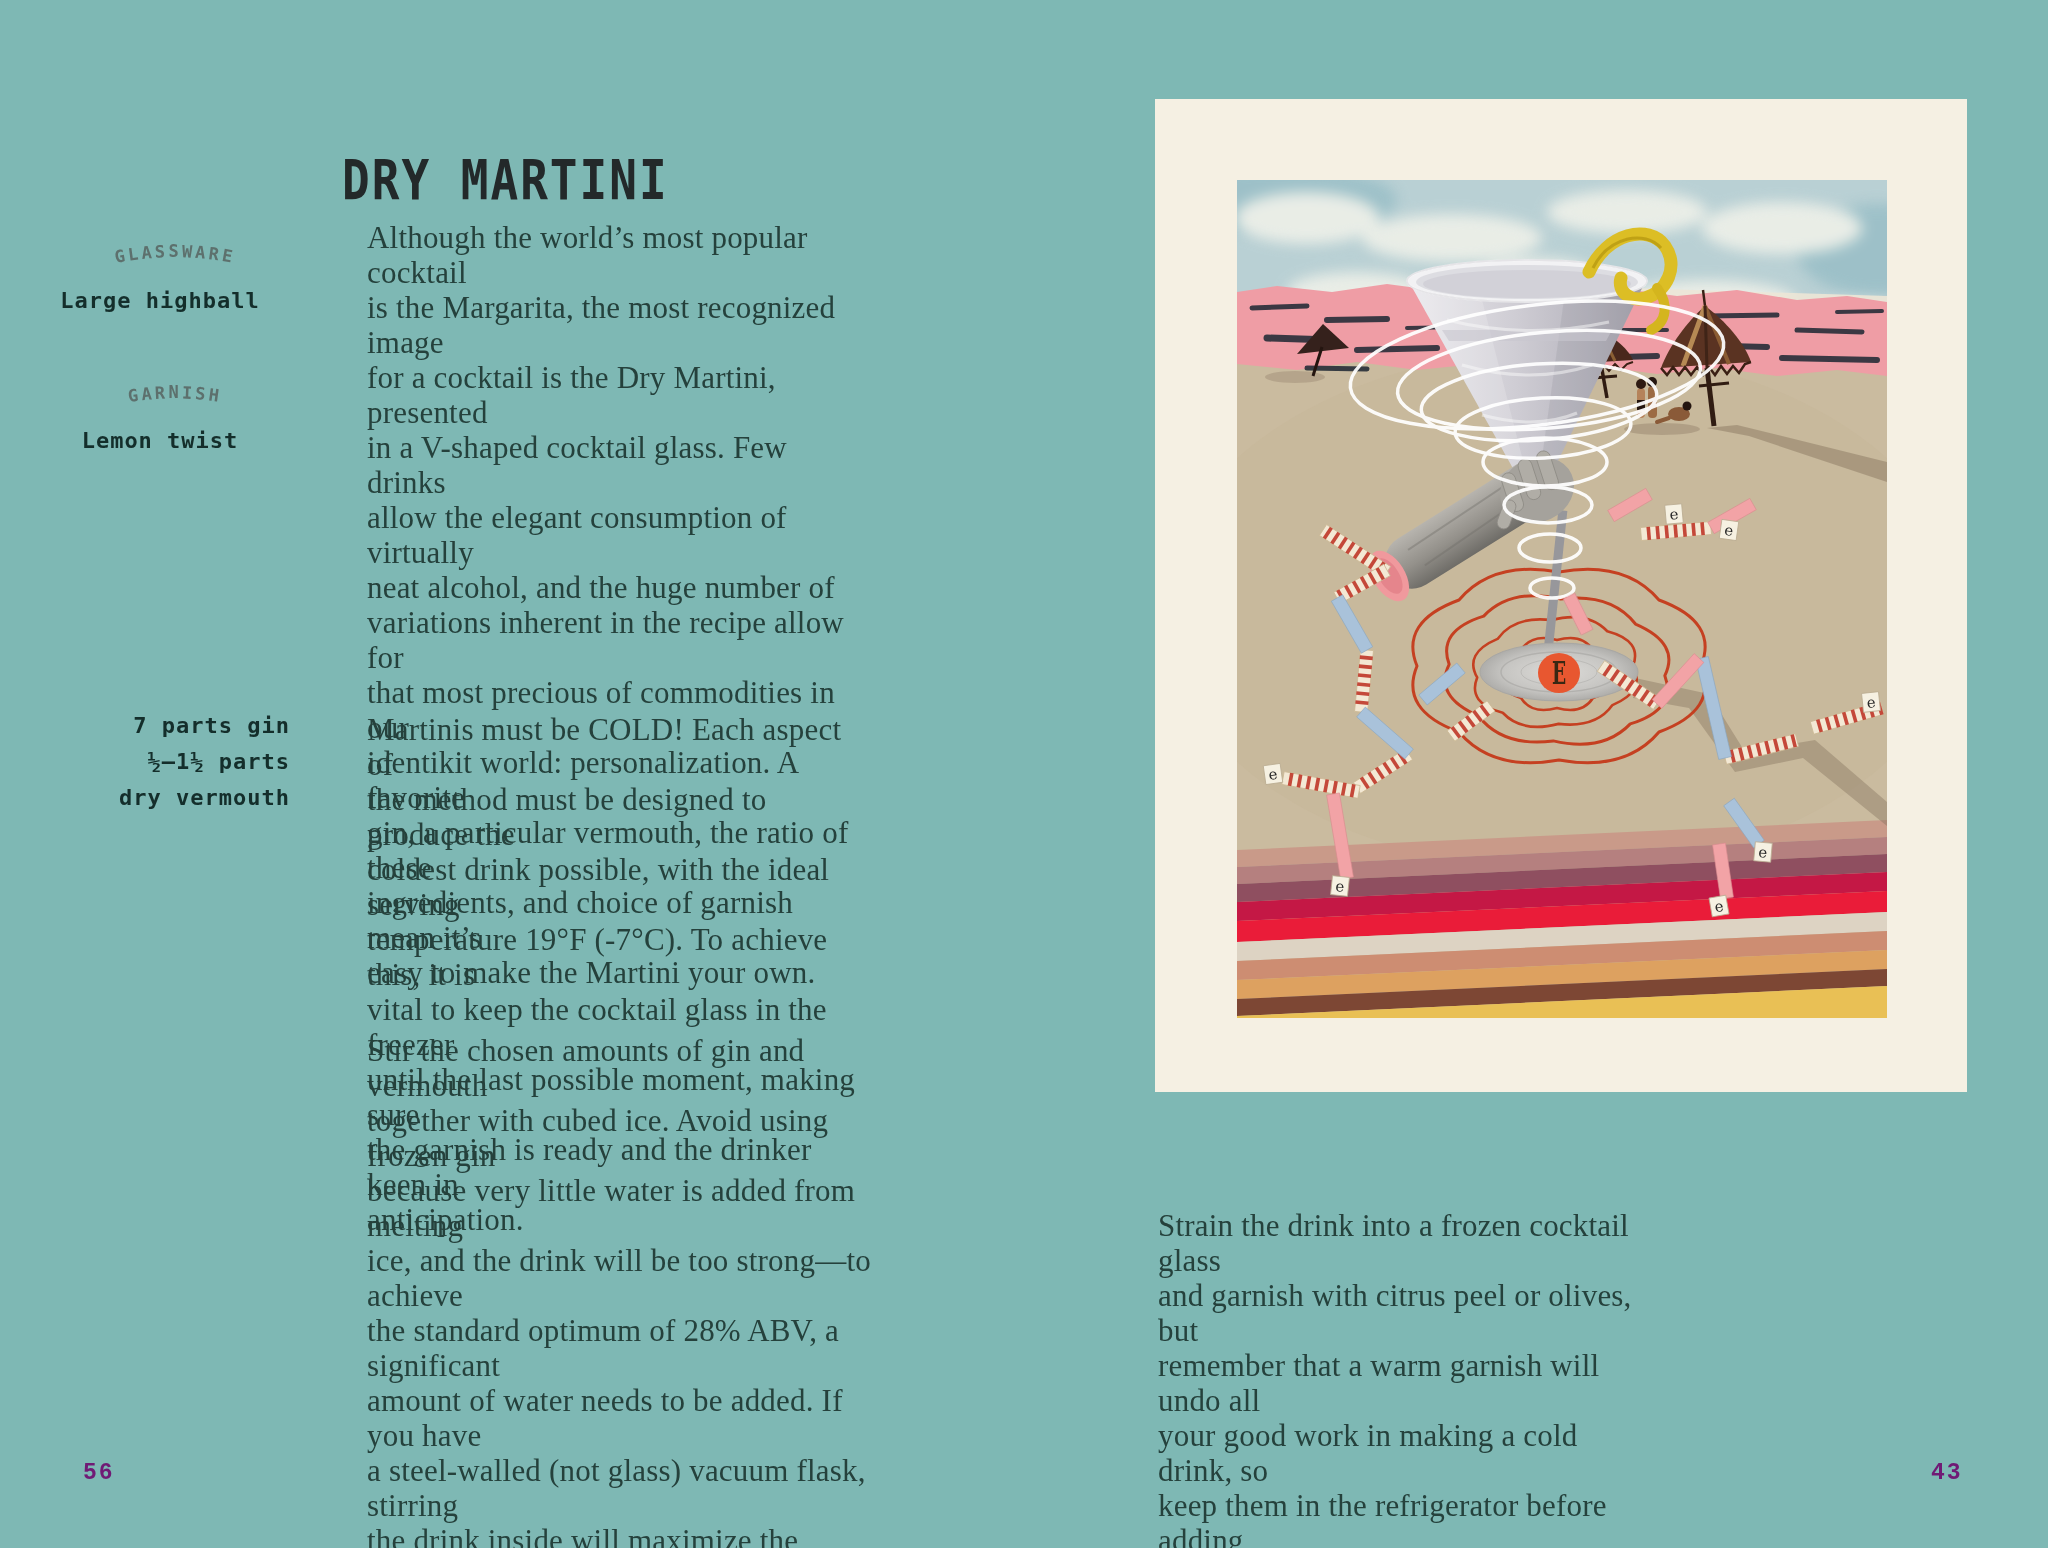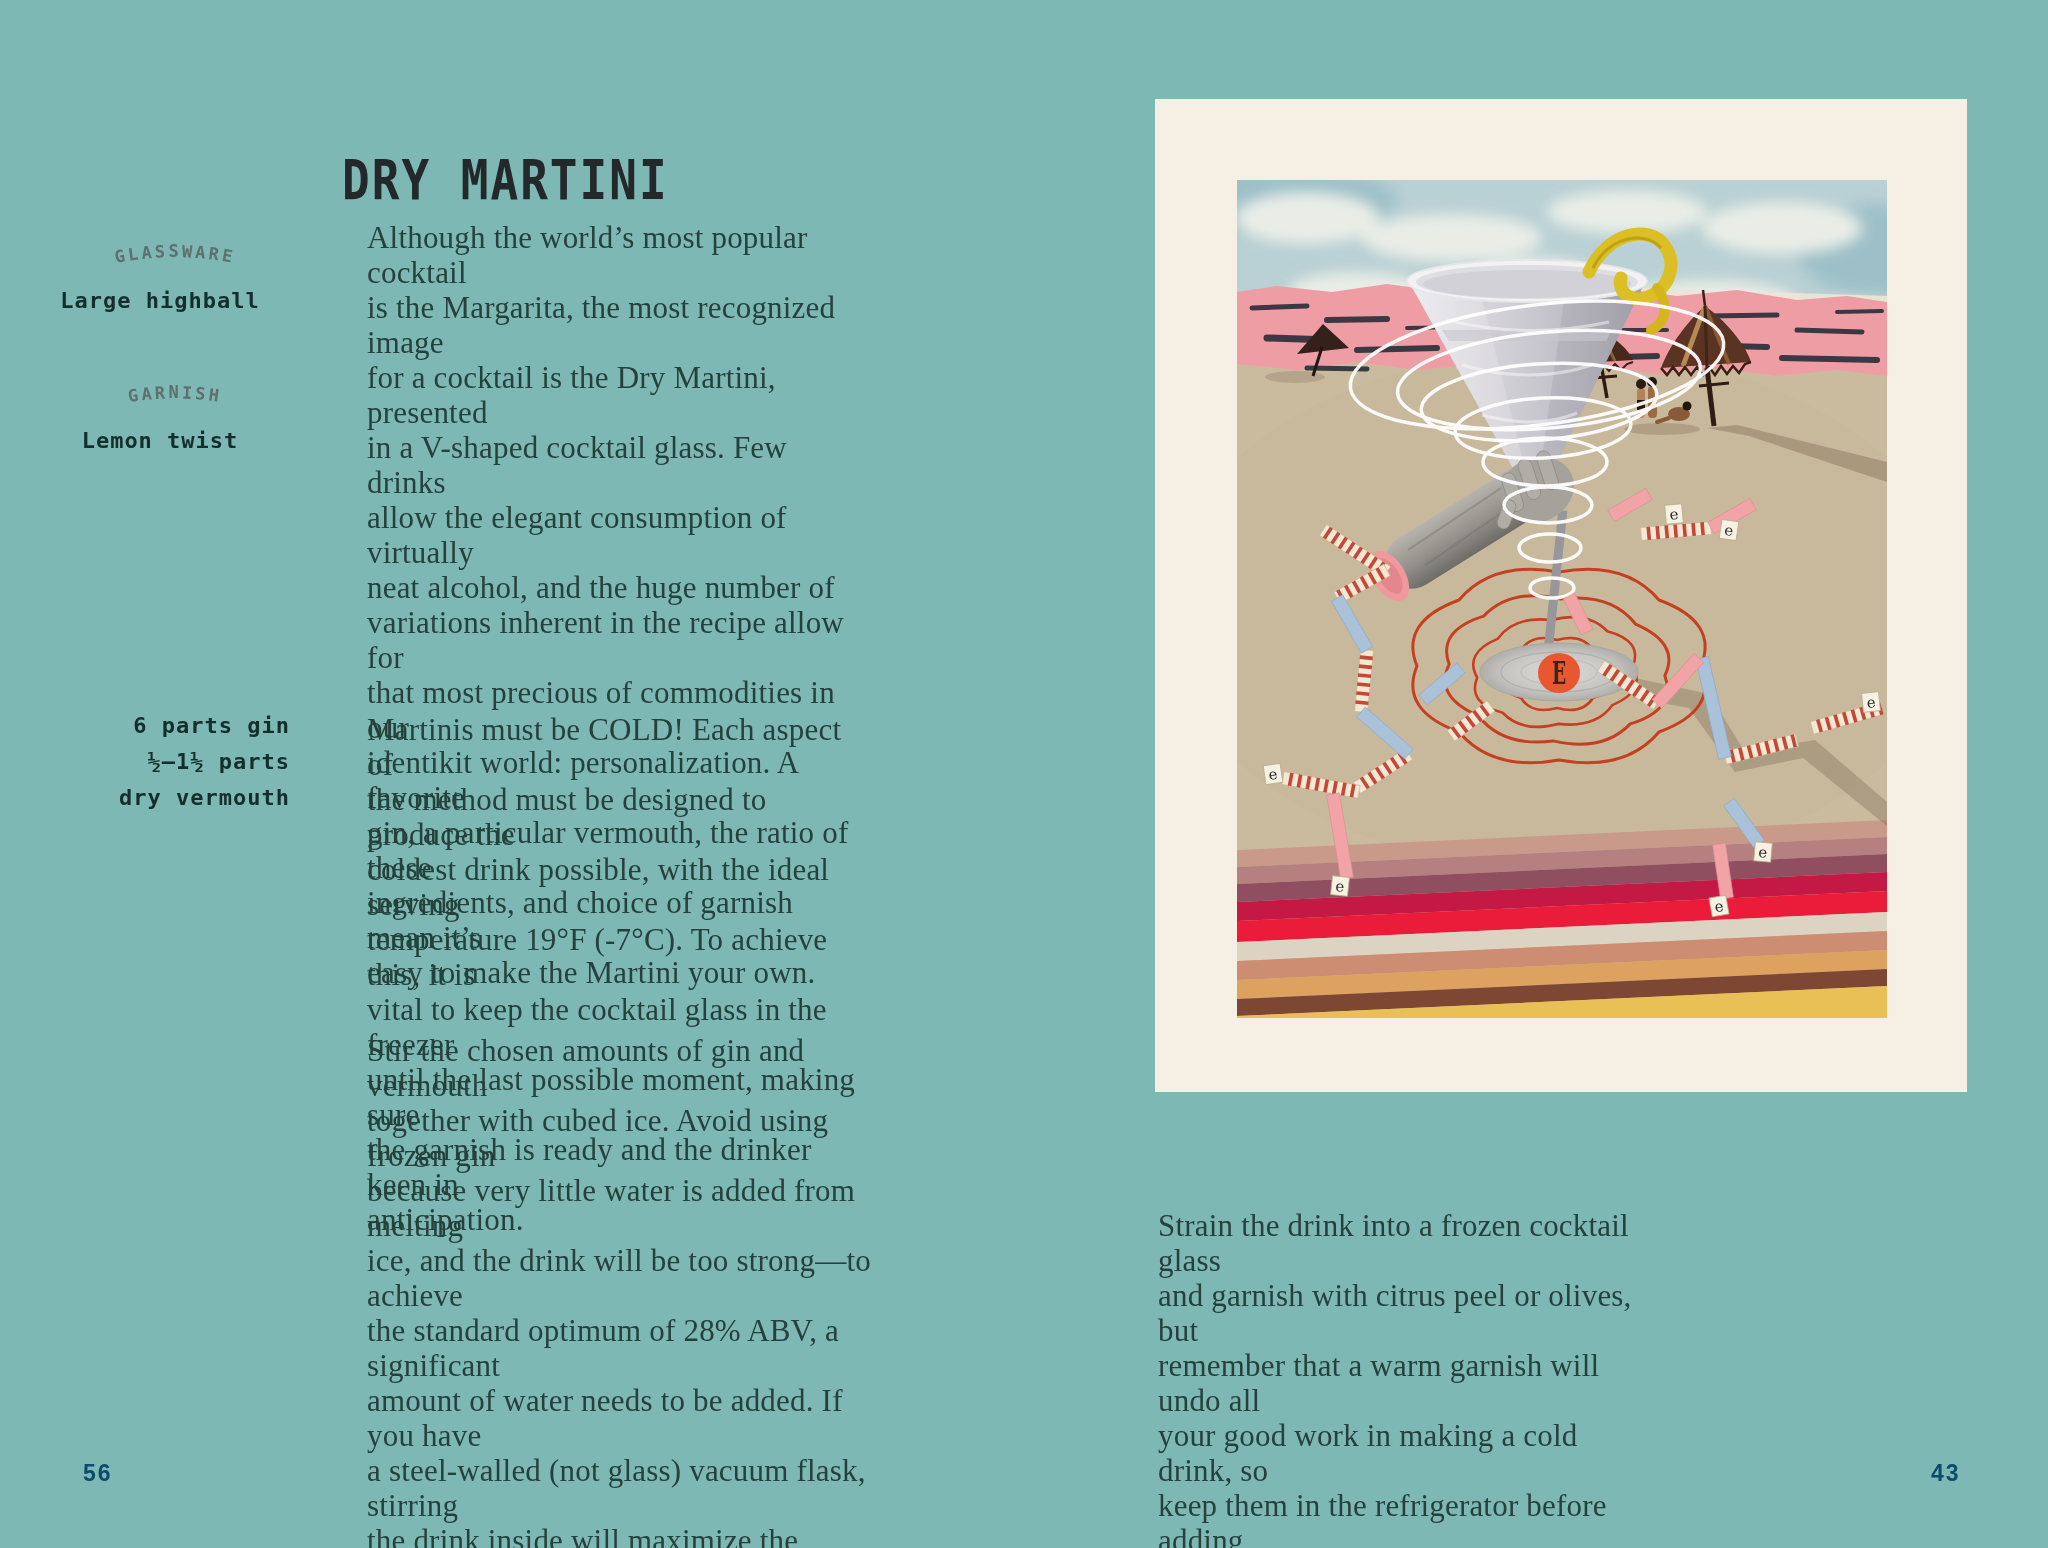--- a/index.html
+++ b/index.html
@@ -9,21 +9,21 @@
         letter-spacing:.2px;font-family:"Liberation Serif",serif;}
   #title{position:absolute;left:342px;top:128px;color:#23292a;font-family:"DejaVu Sans Mono",monospace;
          font-weight:bold;font-size:46px;letter-spacing:2px;margin-top:20px;}
   #title span{display:inline-block;transform:scaleY(1.18);transform-origin:top left;}
   .side-arc{position:absolute;left:60px;width:230px;height:50px;}
   .side-dark{position:absolute;left:30px;width:260px;text-align:center;color:#142e2b;
              font-family:"DejaVu Sans Mono",monospace;font-weight:bold;font-size:22px;letter-spacing:1px;}
   #ingredients{position:absolute;left:30px;top:708px;width:260px;text-align:right;color:#142e2b;
                font-family:"DejaVu Sans Mono",monospace;font-weight:bold;font-size:22px;
                line-height:36px;letter-spacing:1px;white-space:pre-line;}
-  .pagenum{position:absolute;color:#0c4a6e;font-family:Liberation Sans, sans-serif;
+  .pagenum{position:absolute;color:#701a75;font-family:Liberation Mono, monospace;
            font-weight:bold;font-size:23px;letter-spacing:2px;}
   #card{position:absolute;left:1155px;top:99px;width:812px;height:993px;background:#f5f0e3;}
   #art{position:absolute;left:82px;top:81px;width:650px;height:838px;display:block;}
   .arc-label{fill:#5d706d;font-family:"DejaVu Sans Mono",monospace;font-weight:bold;
              font-size:17px;letter-spacing:3px;}
 </style>
 </head>
 <body>
 
 <div id="stage">
@@ -43,21 +43,21 @@
   <svg class="side-arc" style="top:364px" viewBox="0 0 230 50">
     <defs>
         <path id="arc2" d="M 40 44 A 300 300 0 0 1 190 44" fill="none"></path>
       </defs>
     <text class="arc-label" text-anchor="middle">
       <textPath href="#arc2" startOffset="50%">GARNISH</textPath>
     </text>
   </svg>
   <div class="side-dark" style="top:428px">Lemon twist</div>
 
-  <div id="ingredients">6 parts gin
+  <div id="ingredients">7 parts gin
 ½–1½ parts
 dry vermouth</div>
 
   <div class="para" style="left:367px;top:220px;width:500px">Although the world’s most popular cocktail
 is the Margarita, the most recognized image
 for a cocktail is the Dry Martini, presented
 in a V-shaped cocktail glass. Few drinks
 allow the elegant consumption of virtually
 neat alcohol, and the huge number of
 variations inherent in the recipe allow for

